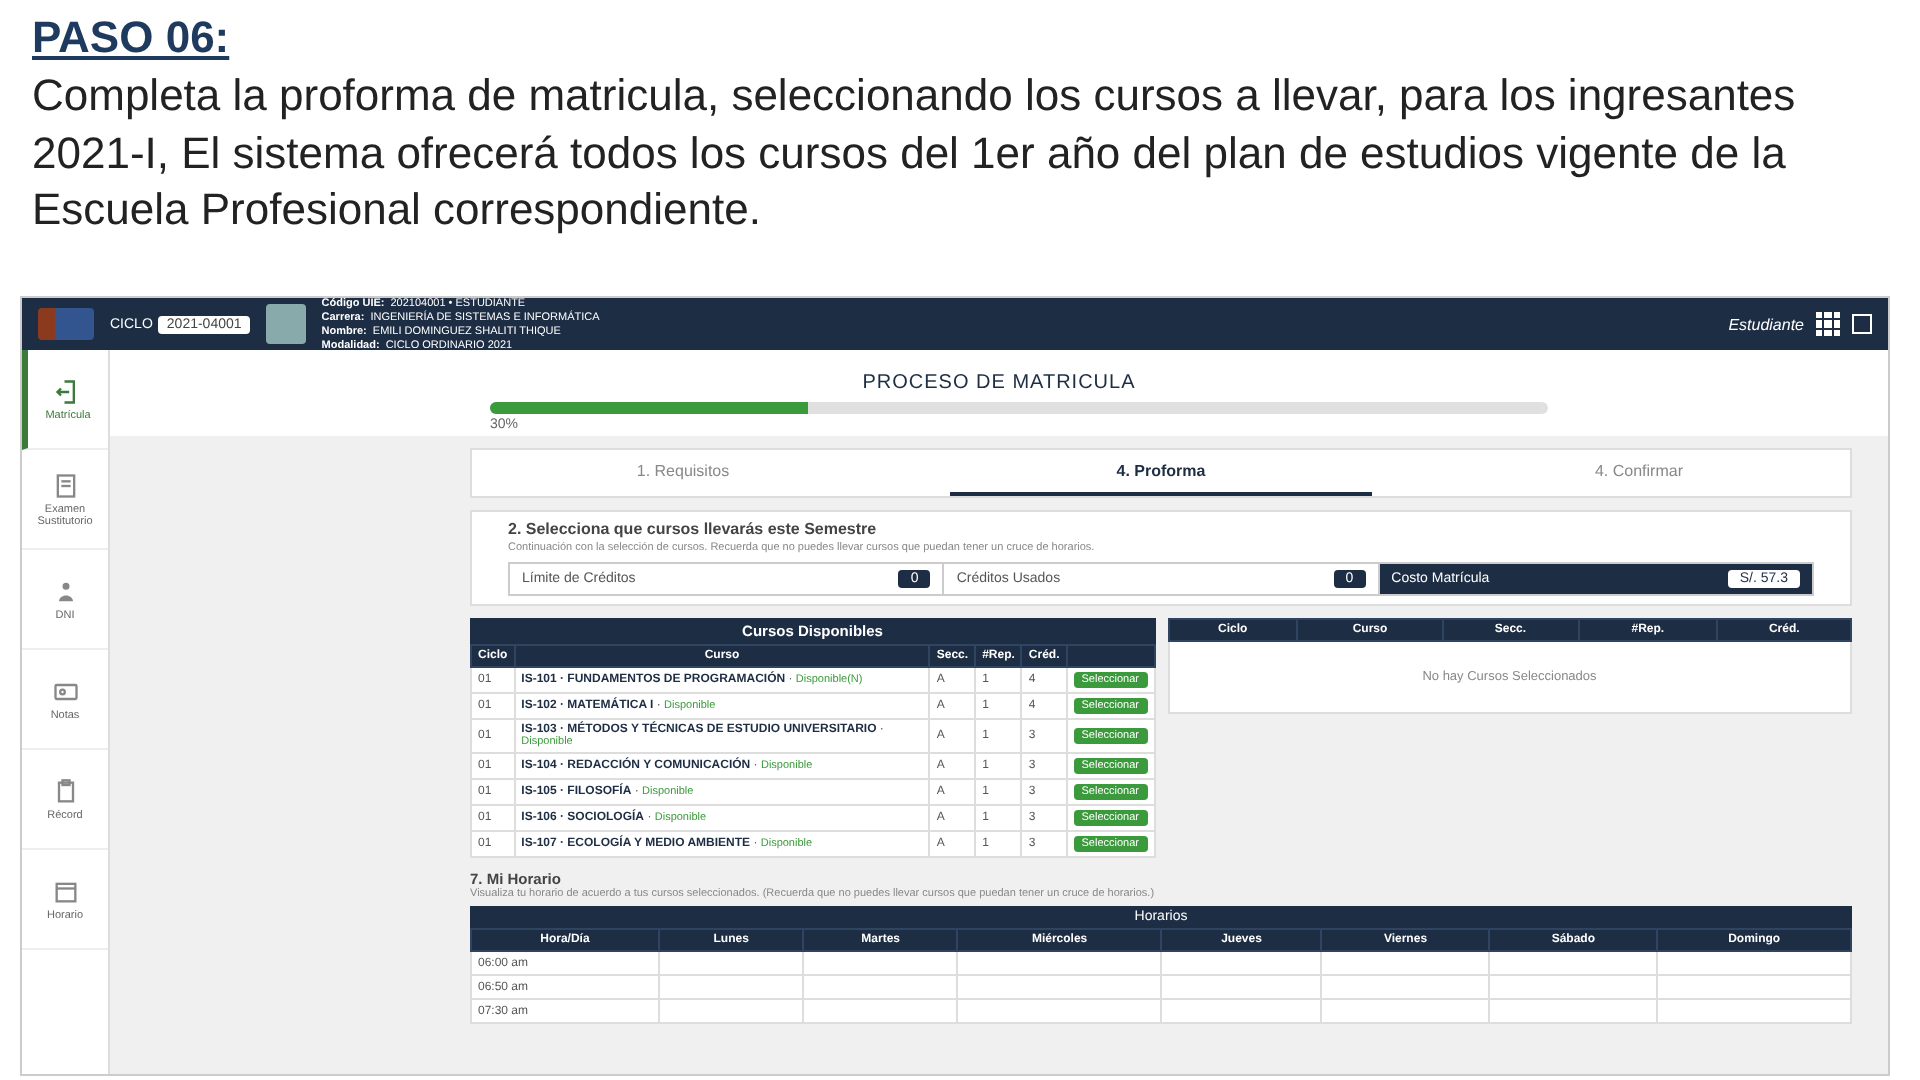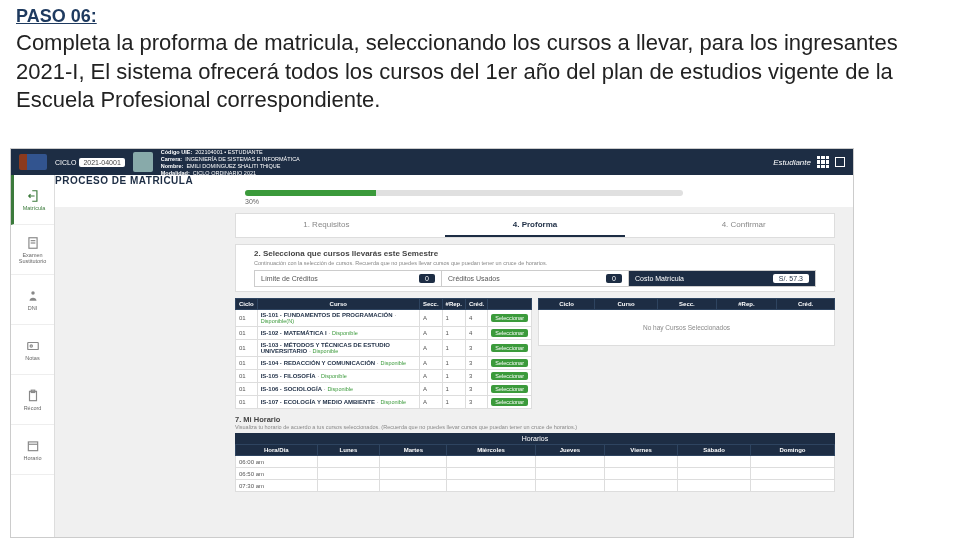--- a/index.html
+++ b/index.html
@@ -1,38 +1,38 @@
 <!DOCTYPE html>
 <html><head>
 <meta charset="utf-8">
 <style>
   * { box-sizing: border-box; margin: 0; padding: 0; }
   body { font-family: "Segoe UI", Arial, sans-serif; background: #fff; width: 960px; height: 540px; overflow: hidden; position: relative; }
-  .slide-title { font-size: 18px; font-weight: 700; color: #1e3a5f; text-decoration: underline; padding: 6px 16px 0 16px; }
+  .slide-title { font-size: 22px; font-weight: 700; color: #1e3a5f; text-decoration: underline; padding: 6px 16px 0 16px; }
   .slide-desc { font-size: 22px; color: #222; padding: 2px 16px 10px 16px; line-height: 1.3; }
-  .app { position: absolute; top: 148px; left: 10px; width: 844px; height: 390px; border: 1px solid #ccc; background: #0369a1; font-size: 8px; color: #555; overflow: hidden; }
+  .app { position: absolute; top: 148px; left: 10px; width: 935px; height: 390px; border: 1px solid #ccc; background: #0369a1; font-size: 8px; color: #555; overflow: hidden; }
   .topbar { height: 26px; background: #1d2d44; color: #fff; display: flex; align-items: center; padding: 0 8px; gap: 8px; }
   .logo { width: 28px; height: 16px; background: linear-gradient(90deg,#8b3a1e 0 30%,#32548f 30% 100%); border-radius: 2px; }
   .period-field { display: flex; align-items: center; gap: 3px; font-size: 7px; }
   .period-val { background: #fff; color: #444; padding: 1px 4px; border-radius: 2px; font-size: 7px; }
   .avatar-img { width: 20px; height: 20px; background: #8aa; border-radius: 2px; }
   .info-labels { display: flex; flex-direction: column; gap: 1px; font-size: 5.5px; flex:1; }
   .info-row { display: flex; gap: 3px; }
   .info-row b { font-weight: 600; }
   .topbar-right { margin-left: auto; display:flex; align-items:center; gap:6px; font-size:8px; font-style:italic; }
   .grid-icon { width:12px; height:12px; display:grid; grid-template-columns:1fr 1fr 1fr; grid-template-rows:1fr 1fr 1fr; gap:1px; }
   .grid-icon span { background:#fff; }
   .expand-icon { border:1px solid #fff; width:10px; height:10px; }
   .body-area { display:flex; height: calc(100% - 26px); }
   .sidebar { width: 44px; background:#fff; border-right:1px solid #ddd; display:flex; flex-direction:column; }
   .side-item { height: 50px; border-bottom:1px solid #eee; display:flex; flex-direction:column; align-items:center; justify-content:center; gap:2px; font-size:5.5px; color:#666; cursor:pointer; }
   .side-item.active { border-left:3px solid #3b7a3b; color:#3b7a3b;}
   .side-icon { width:14px; height:14px; }
   .main { flex:1; background:#f0f0f0; position:relative; overflow:hidden; }
-  .page-title { font-size:10px; font-weight:700; color:#1d2d44; padding:0 0 2px 0; background:#fff; letter-spacing:0.5px; }
+  .page-title { text-align:center; font-size:10px; font-weight:400; color:#1d2d44; padding:11px 0 2px 0; background:#fff; letter-spacing:0.5px; }
   .progress-row { padding: 2px 170px 2px 190px; background:#fff; }
   .progress-bar { height:6px; background:#e0e0e0; border-radius:3px; overflow:hidden; position:relative; }
   .progress-fill { height:100%; background:#3b9a3b; width:30%; }
   .progress-label { font-size:7px; color:#666; margin-top:2px; }
   .content-inner { margin: 0 18px 0 180px; }
   .steps-tabs { display:flex; background:#fff; border:1px solid #ddd; margin-top:6px;gap:28px; }
   .steps-tabs div { flex:1; text-align:center; padding:6px 0; font-size:8px; color:#888; }
   .steps-tabs div.active { color:#1d2d44; font-weight:600; border-bottom:2px solid #1d2d44; }
   .section-box { background:#fff; border:1px solid #ddd; margin-top:6px; padding:4px 18px; }
   .section-title { font-size:8px; color:#444; font-weight:600; margin-bottom:2px; }
@@ -184,20 +184,21 @@
               </div>
             <div class="credit-cell">
                 <span>Costo Matrícula</span>
                 <span class="credit-val">S/. 57.3</span>
               </div>
           </div>
         </div>
 
         <div class="two-tables">
           <div class="table-wrap">
+            <div class="table-caption">Cursos Disponibles</div>
             <table>
               <thead>
                   <tr id="avail-head">
                     <th>Ciclo</th>
                     <th>Curso</th>
                     <th>Secc.</th>
                     <th>#Rep.</th>
                     <th>Créd.</th>
                     <th></th>
                   </tr>

